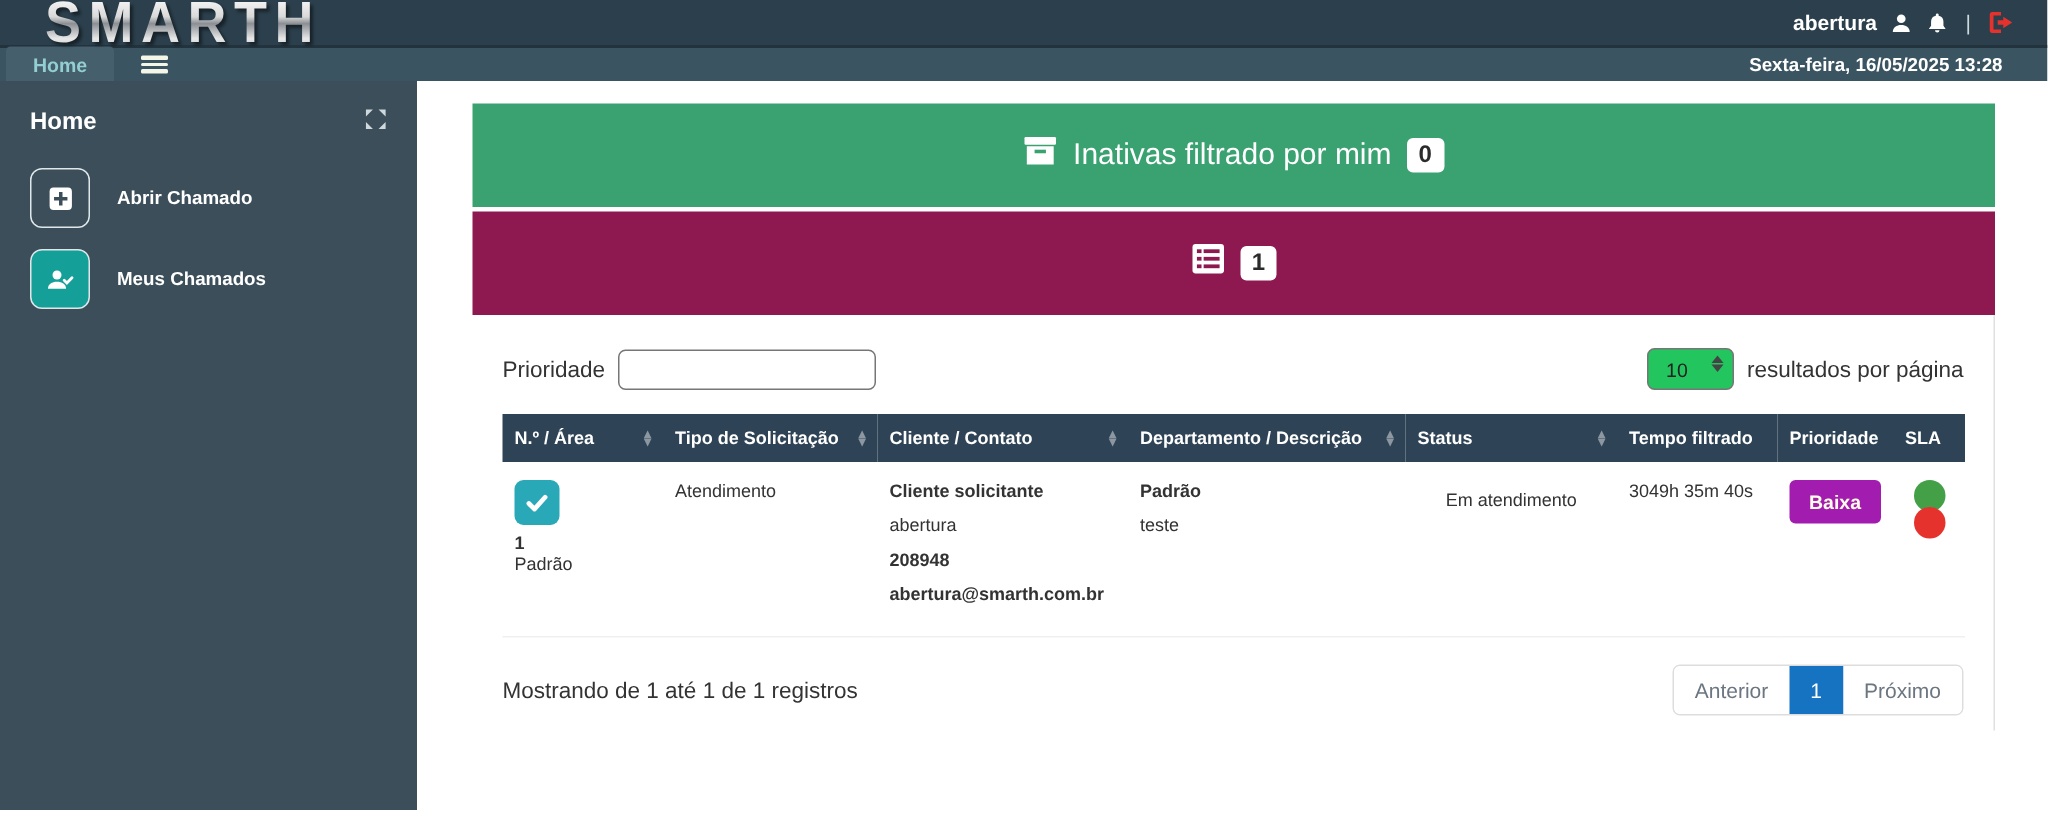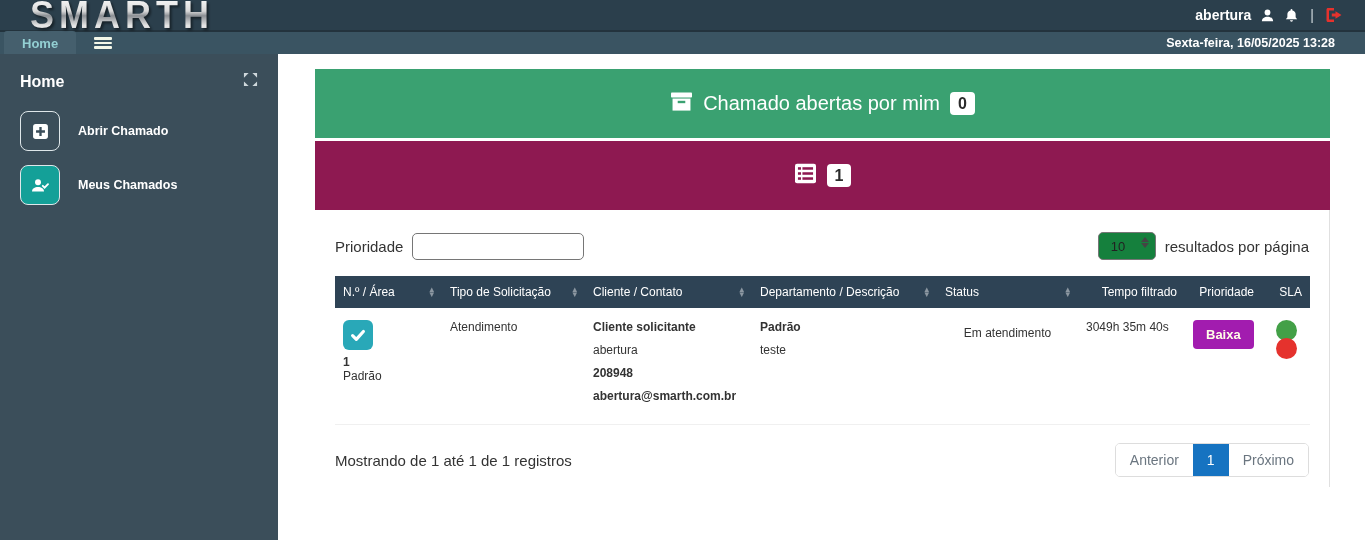--- a/index.html
+++ b/index.html
@@ -41,29 +41,29 @@
   .banner + .banner { margin-top:3px; }
   .badge { background:#fff; color:#2b2b2b; font-weight:bold; font-size:16px; padding:2px 8px; border-radius:4px; line-height:1.2; }
 
   
   .table-section { padding:22px 20px 10px 20px; border-right:1px solid #e0e0e0; }
   .controls { display:flex; align-items:center; justify-content:space-between; margin-bottom:16px; }
   .ctl-left { display:flex; align-items:center; gap:9px; font-size:15px; color:#333; }
   .search-input { width:172px; height:27px; border:1px solid #767676; border-radius:5px; padding:0 8px; font-size:13px; }
   .ctl-right { display:flex; align-items:center; gap:9px; font-size:15px; color:#333; }
   .select-wrap { position:relative; }
-  .page-select { width:58px; height:28px; border:1px solid #767676; border-radius:5px; background:#15803d; font-size:13px; color:#222;
+  .page-select { width:58px; height:28px; border:1px solid #767676; border-radius:5px; background:#22c55e; font-size:13px; color:#222;
                  -webkit-appearance:none; appearance:none; padding:0 22px 0 12px; }
   .select-arrows { position:absolute; right:7px; top:5px; display:flex; flex-direction:column; gap:1px; pointer-events:none; }
   .select-arrows b { width:0; height:0; border-left:4px solid transparent; border-right:4px solid transparent; }
   .select-arrows b.up { border-bottom:5px solid #444; }
   .select-arrows b.down { border-top:5px solid #444; }
 
   table.grid { width:975px; border-collapse:collapse; table-layout:fixed; }
-  .grid thead th { background:#2e4355; color:#fff; font-size:12px; font-weight:normal; text-align:right; padding:9px 8px; vertical-align:middle; }
+  .grid thead th { background:#2e4355; color:#fff; font-size:12px; font-weight:bold; text-align:left; padding:9px 8px; vertical-align:middle; }
   .grid thead th .thwrap { display:flex; align-items:center; justify-content:space-between; }
   .sort { display:flex; flex-direction:column; line-height:.55; font-size:9px; color:rgba(255,255,255,.45); cursor:pointer; }
   .grid tbody td { font-size:12px; color:#333; padding:12px 8px; vertical-align:top; border-bottom:1px solid #f0f0f0; }
   .cell-lines div { margin-bottom:9px; }
   .bold { font-weight:bold; }
   .check-sq { width:30px; height:30px; background:#29a8b8; border-radius:6px; display:flex; align-items:center; justify-content:center; cursor:pointer; }
   .num-cell .n { font-weight:bold; margin-top:5px; }
   .status-cell { text-align:center; font-size:14px; padding-top:18px !important; }
   .prio-btn { background:#1f9444; color:#fffde7; border:none; border-radius:4px; font-size:13px; padding:7px 13px; cursor:pointer; font-family:inherit; }
   .sla-cell { text-align:center; }
@@ -160,21 +160,21 @@
     <div class="panel">
 
       <div class="banner" style="background-color: rgb(58, 161, 113);">
         <span>
           <svg width="23" height="21" viewBox="0 0 16 15">
               <rect x="0.5" y="1" width="15" height="3.6" rx="0.6" fill="#fff"></rect>
               <path d="M1.6 5.4h12.8V14H1.6z" fill="#fff"></path>
               <rect x="5.3" y="7" width="5.4" height="1.7" fill="#3aa171"></rect>
             </svg>
         </span>
-        <span>Chamado abertas por mim</span>
+        <span>Inativas filtrado por mim</span>
         <span class="badge">0</span>
       </div>
 
       <div class="banner" style="background-color: rgb(142, 25, 81);">
         <span>
           <svg width="23" height="21" viewBox="0 0 16 15">
               <rect x="0.5" y="0.5" width="15" height="14" rx="1.5" fill="#fff"></rect>
               <g fill="#8e1951">
                 <rect x="2.6" y="3" width="2.2" height="1.8"></rect>
                 <rect x="5.8" y="3" width="7.6" height="1.8"></rect>

